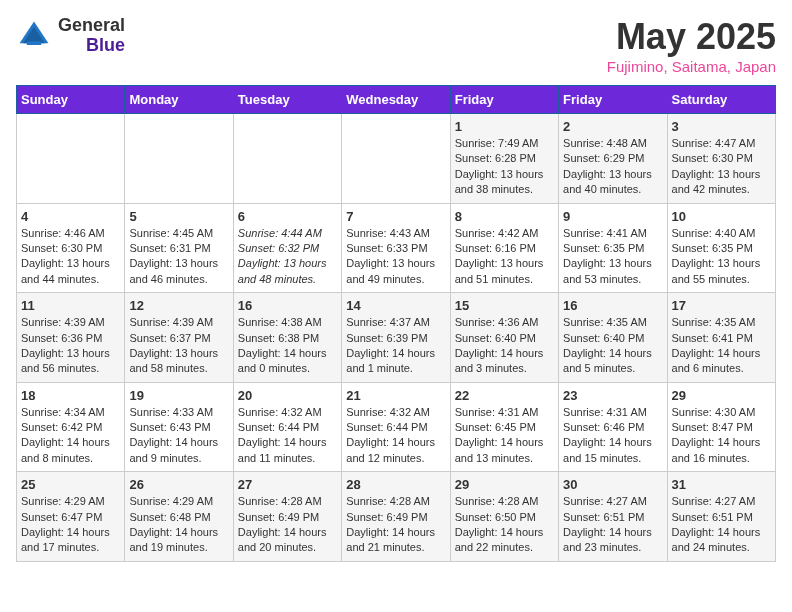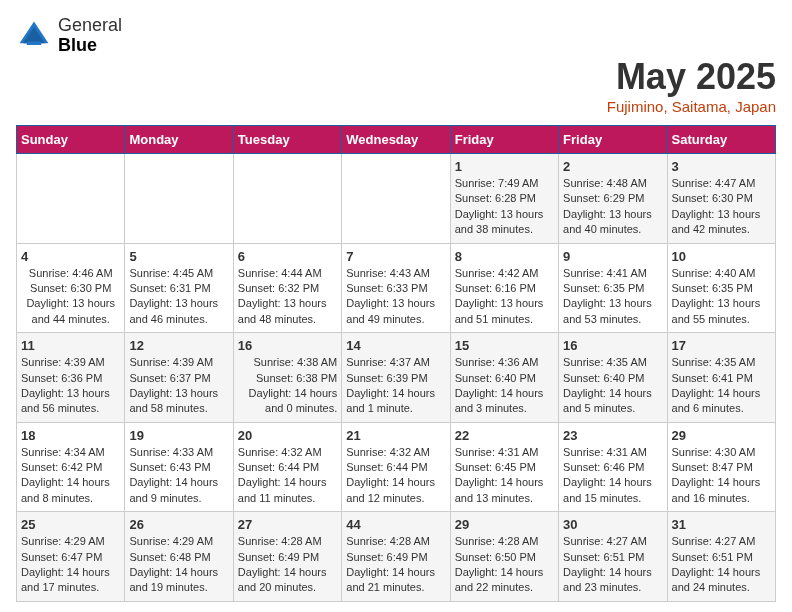--- a/index.html
+++ b/index.html
@@ -21,52 +21,52 @@
       align-items: center;
       gap: 6px;
     }
     .logo-text {
       display: flex;
       flex-direction: column;
       line-height: 1.1;
     }
     .logo-general {
       font-size: 18px;
-      font-weight: normal;
+      font-weight: bold;
       color: #333;
     }
     .logo-blue {
       font-size: 18px;
       font-weight: bold;
-      color: #000000;
+      color: #4c1d95;
+      text-align: right;
     }
     .logo-icon {
       width: 36px;
       height: 36px;
     }
     .title-area {
       text-align: right;
-      margin-top: 40px;
     }
     .month-year {
       font-size: 36px;
       font-weight: bold;
       color: #333;
     }
     .location {
       font-size: 15px;
-      color: #c2410c;
+      color: #ec4899;
     }
     table {
       width: 100%;
       border-collapse: collapse;
       table-layout: fixed;
     }
     thead th {
-      background-color: #be185d;
+      background-color: #6d28d9;
       color: #fff;
       font-size: 13px;
       font-weight: bold;
       padding: 6px 4px;
       text-align: left;
       border: 1px solid #1a5fa0;
     }
     tbody td {
       vertical-align: top;
       border: 1px solid #ccc;
@@ -152,35 +152,35 @@
           <span class="day-num">3</span>
           <div class="day-info" style="white-space: pre-line;">Sunrise: 4:47 AM
 Sunset: 6:30 PM
 Daylight: 13 hours
 and 42 minutes.</div>
         </td>
       </tr>
       <tr>
         <td>
           <span class="day-num">4</span>
-          <div class="day-info" style="white-space: pre-line; text-align: center;">Sunrise: 4:46 AM
+          <div class="day-info" style="white-space: pre-line;">Sunrise: 4:46 AM
 Sunset: 6:30 PM
 Daylight: 13 hours
 and 44 minutes.</div>
         </td>
         <td>
           <span class="day-num">5</span>
           <div class="day-info" style="white-space: pre-line;">Sunrise: 4:45 AM
 Sunset: 6:31 PM
 Daylight: 13 hours
 and 46 minutes.</div>
         </td>
         <td>
           <span class="day-num">6</span>
-          <div class="day-info" style="white-space: pre-line;">Sunrise: 4:44 AM
+          <div class="day-info" style="white-space: pre-line; font-style: italic;">Sunrise: 4:44 AM
 Sunset: 6:32 PM
 Daylight: 13 hours
 and 48 minutes.</div>
         </td>
         <td>
           <span class="day-num">7</span>
           <div class="day-info" style="white-space: pre-line;">Sunrise: 4:43 AM
 Sunset: 6:33 PM
 Daylight: 13 hours
 and 49 minutes.</div>
@@ -217,21 +217,21 @@
         </td>
         <td>
           <span class="day-num">12</span>
           <div class="day-info" style="white-space: pre-line;">Sunrise: 4:39 AM
 Sunset: 6:37 PM
 Daylight: 13 hours
 and 58 minutes.</div>
         </td>
         <td>
           <span class="day-num">16</span>
-          <div class="day-info" style="white-space: pre-line; text-align: right;">Sunrise: 4:38 AM
+          <div class="day-info" style="white-space: pre-line;">Sunrise: 4:38 AM
 Sunset: 6:38 PM
 Daylight: 14 hours
 and 0 minutes.</div>
         </td>
         <td>
           <span class="day-num">14</span>
           <div class="day-info" style="white-space: pre-line;">Sunrise: 4:37 AM
 Sunset: 6:39 PM
 Daylight: 14 hours
 and 1 minute.</div>
@@ -325,21 +325,21 @@
 and 19 minutes.</div>
         </td>
         <td>
           <span class="day-num">27</span>
           <div class="day-info" style="white-space: pre-line;">Sunrise: 4:28 AM
 Sunset: 6:49 PM
 Daylight: 14 hours
 and 20 minutes.</div>
         </td>
         <td>
-          <span class="day-num">44</span>
+          <span class="day-num">28</span>
           <div class="day-info" style="white-space: pre-line;">Sunrise: 4:28 AM
 Sunset: 6:49 PM
 Daylight: 14 hours
 and 21 minutes.</div>
         </td>
         <td>
           <span class="day-num">29</span>
           <div class="day-info" style="white-space: pre-line;">Sunrise: 4:28 AM
 Sunset: 6:50 PM
 Daylight: 14 hours

